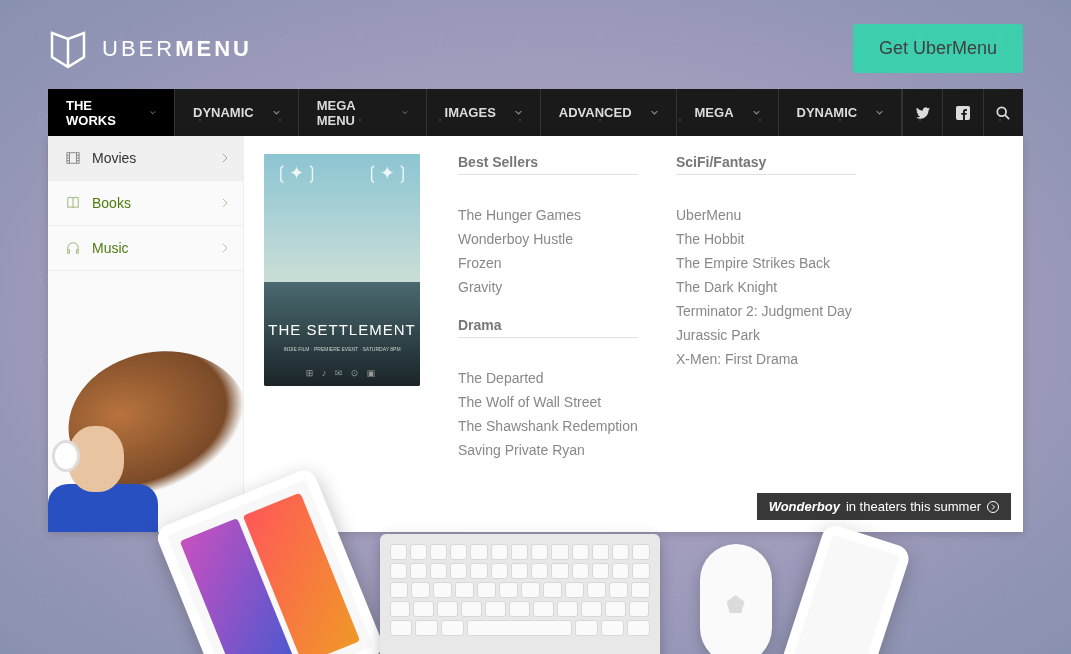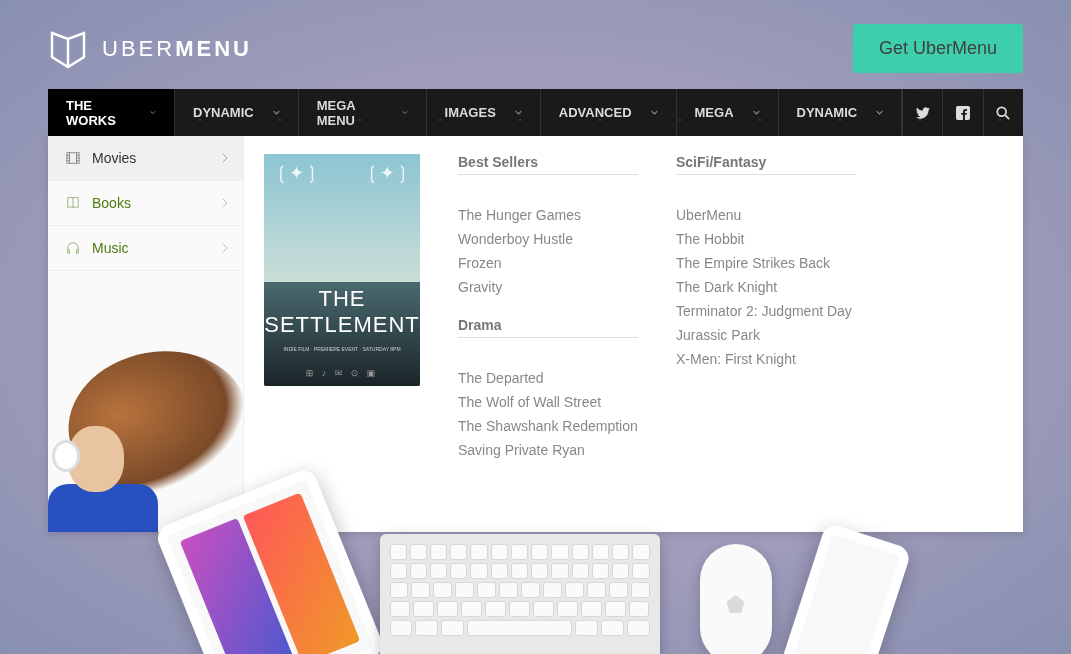--- a/index.html
+++ b/index.html
@@ -90,21 +90,21 @@
   }
   .poster-sky { position:absolute; top:0; left:0; right:0; height:60%; background: linear-gradient(#8cc5d2, #d0e0d8); }
   .poster-land { position:absolute; bottom:0; left:0; right:0; height:45%; background: linear-gradient(#4a6a70, #1a2428); }
   .poster .laurel {
     position: absolute; top: 8px; font-size: 18px; color: #fff; opacity: 0.85;
   }
   .poster .laurel.l { left: 10px; }
   .poster .laurel.r { right: 10px; }
   .poster-title {
     position: absolute; bottom: 48px; left: 0; right: 0;
-    text-align: center; color: #fff; font-size: 22px;
+    text-align: center; color: #fff; font-size: 15px;
     font-weight: 300; letter-spacing: 1px;
   }
   .poster-sub {
     position: absolute; bottom: 34px; left: 0; right: 0;
     text-align: center; color: #ccc; font-size: 5px;
   }
   .poster-icons {
     position: absolute; bottom: 8px; left: 0; right: 0;
     text-align: center; color: #999; font-size: 9px; letter-spacing: 3px;
   }
@@ -366,24 +366,32 @@
 
     <div class="col">
       <div class="group">
         <h4>SciFi/Fantasy</h4>
         <a>UberMenu</a>
         <a>The Hobbit</a>
         <a>The Empire Strikes Back</a>
         <a>The Dark Knight</a>
         <a>Terminator 2: Judgment Day</a>
         <a>Jurassic Park</a>
-        <a>X-Men: First Knight</a>
-      </div>
-    </div>
-
+        <a>X-Men: First Drama</a>
+      </div>
+    </div>
+
+    <div class="caption-bar">
+      <em>Wonderboy</em>
+      <span> in theaters this summer</span>
+      <svg width="12" height="12" viewBox="0 0 12 12">
+          <circle cx="6" cy="6" r="5.5" fill="none" stroke="#fff"></circle>
+          <path d="M5 3.5 L7.5 6 L5 8.5" fill="none" stroke="#fff"></path>
+        </svg>
+    </div>
   </div>
 </div>
 
 <div class="desk">
   <div class="tablet-l">
       <div class="scr">
         <div></div>
         <div></div>
       </div>
     </div>

